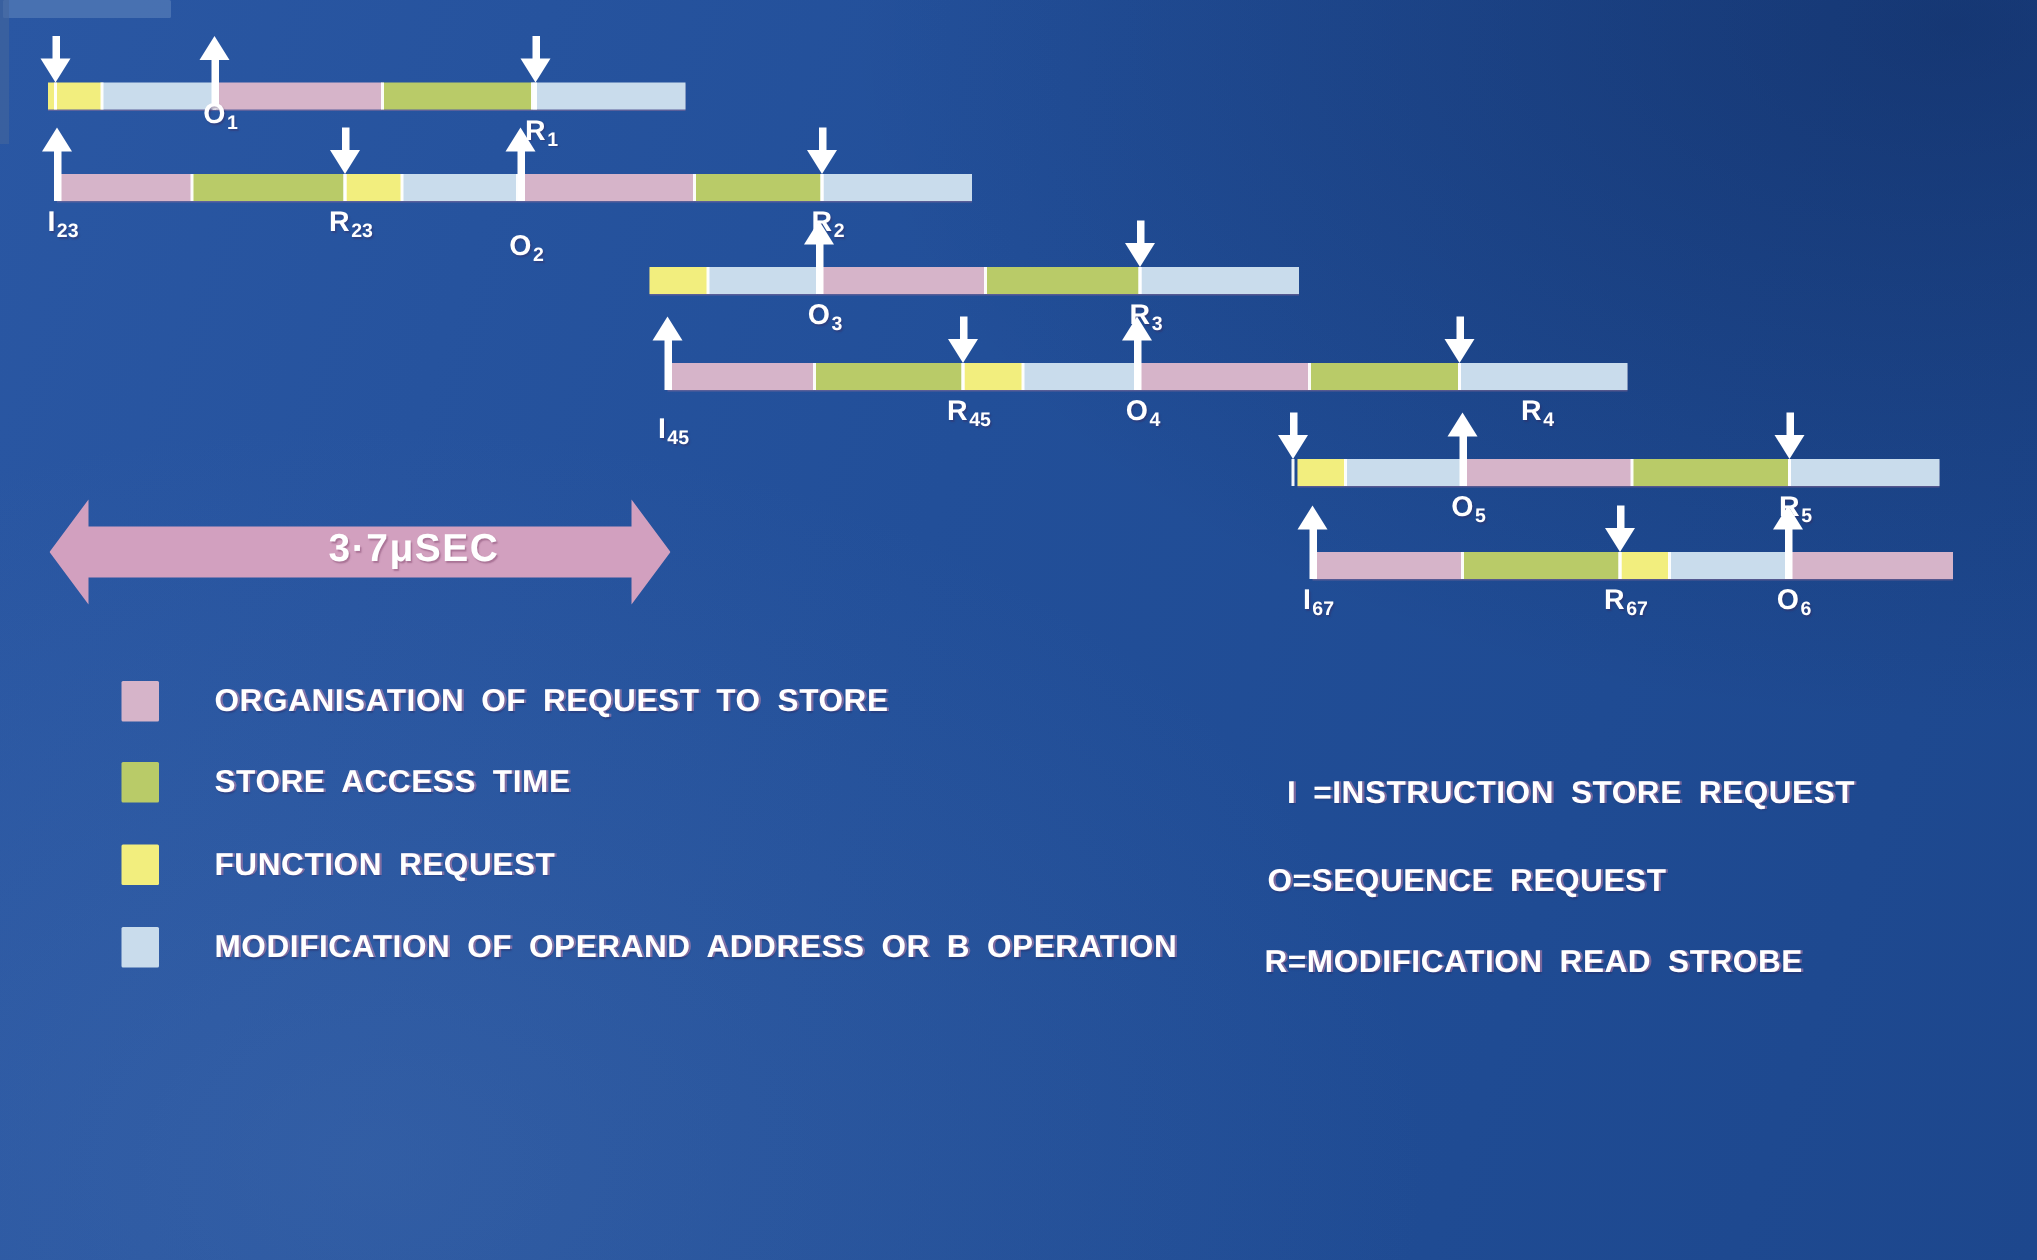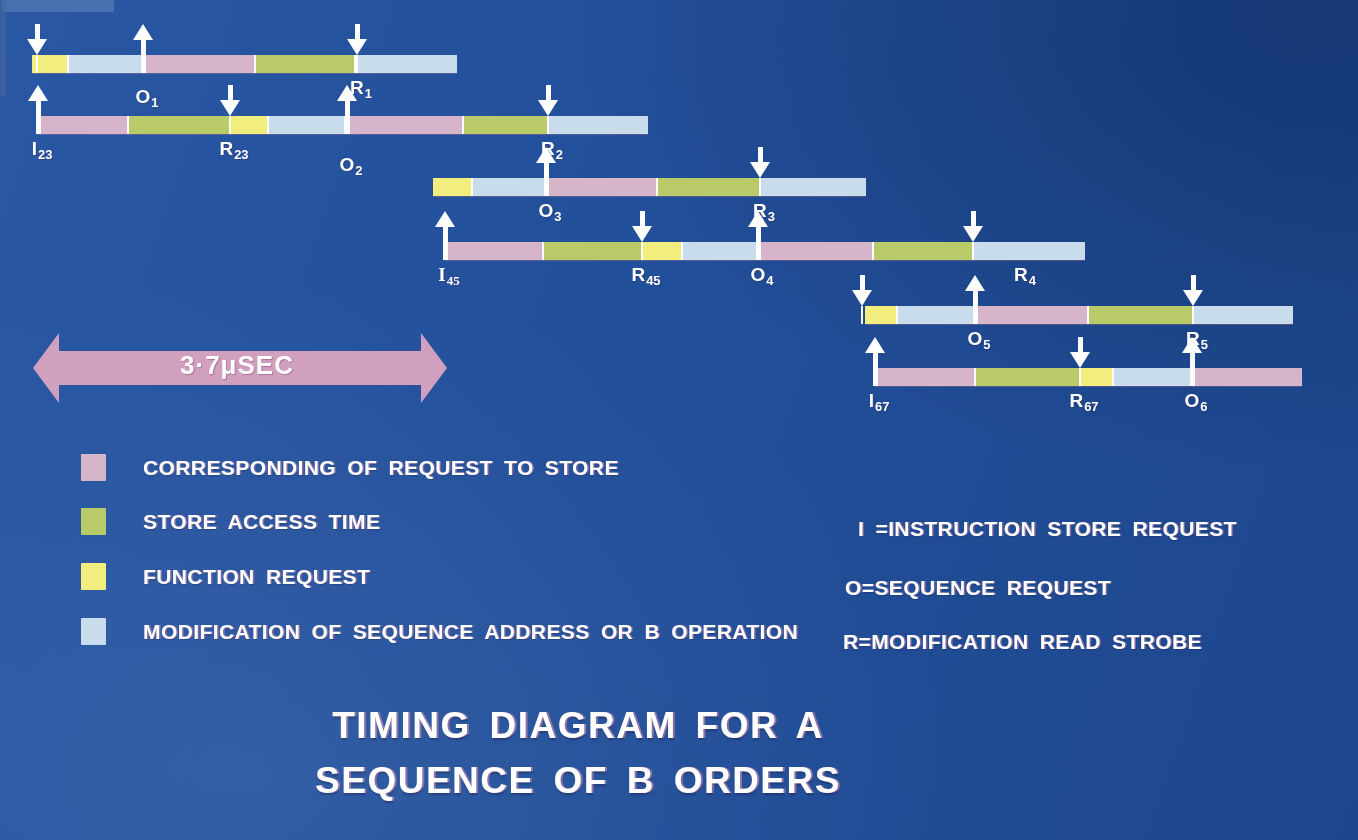--- a/index.html
+++ b/index.html
@@ -38,21 +38,21 @@
   .bar-label .sub{font-size:13px;vertical-align:-4px;letter-spacing:0;}
   .legend-swatch{position:absolute;width:25px;height:27px;border-radius:1px;}
   .legend-label,.key-line{
     position:absolute;color:#ffffff;font-weight:bold;font-size:21px;
     letter-spacing:0.4px;word-spacing:5px;white-space:nowrap;
     text-shadow:1.5px 0 0 rgba(235,150,185,0.45), 1px 1px 1px rgba(40,30,80,0.35);
   }
   .scale-label{
     position:absolute;transform:translateX(-50%);
     color:#ffffff;font-weight:bold;font-size:26px;letter-spacing:1px;
-    text-shadow:1px 1px 1px rgba(120,60,100,0.45);white-space:nowrap;
+    text-shadow:1px 1px 1px rgba(120,60,100,0.45);white-space:nowrap;margin-left:39px;
   }
   .title-wrap{position:absolute;left:178px;top:698px;width:800px;text-align:center;}
   .title-line{
     color:#ffffff;font-weight:bold;font-size:37px;letter-spacing:1.5px;word-spacing:7px;
     line-height:55px;white-space:nowrap;
     text-shadow:2px 0 0 rgba(235,155,190,0.5), 1px 2px 2px rgba(30,25,70,0.4);
   }
 </style>
 </head>
 <body>
@@ -70,21 +70,21 @@
         <div class="divider" style="left: 142px; top: 55px; height: 18px;"></div>
         <div class="seg" style="left: 255px; top: 55px; width: 100px; height: 18px; background: rgb(185, 203, 104);"></div>
         <div class="divider" style="left: 254px; top: 55px; height: 18px;"></div>
         <div class="seg" style="left: 355px; top: 55px; width: 102px; height: 18px; background: rgb(201, 220, 236);"></div>
         <div class="divider" style="left: 354px; top: 55px; height: 18px;"></div>
         <div class="stem" style="left: 35px; top: 24px; height: 16px;"></div>
         <div class="head-down" style="left: 27px; top: 39px;"></div>
         <div class="divider" style="left: 36px; top: 55px; height: 18px;"></div>
         <div class="head-up" style="left: 133px; top: 24px;"></div>
         <div class="stem" style="left: 141px; top: 39px; height: 34px;"></div>
-        <div class="bar-label" style="left: 147px; top: 86px;"><span>O</span><span class="sub">1</span></div>
+        <div class="bar-label" style="left: 147px; top: 66px;"><span>O</span><span class="sub">1</span></div>
         <div class="stem" style="left: 355px; top: 24px; height: 16px;"></div>
         <div class="head-down" style="left: 347px; top: 39px;"></div>
         <div class="divider" style="left: 356px; top: 55px; height: 18px;"></div>
         <div class="bar-label" style="left: 361px; top: 77px;"><span>R</span><span class="sub">1</span></div>
       </div>
       <div style="position: absolute; left: 0px; top: 0px;">
         <div class="seg" style="left: 38px; top: 116px; width: 90px; height: 18px; background: rgb(214, 180, 201);"></div>
         <div class="seg" style="left: 128px; top: 116px; width: 102px; height: 18px; background: rgb(185, 203, 104);"></div>
         <div class="divider" style="left: 127px; top: 116px; height: 18px;"></div>
         <div class="seg" style="left: 230px; top: 116px; width: 38px; height: 18px; background: rgb(242, 238, 126);"></div>
@@ -139,21 +139,21 @@
         <div class="seg" style="left: 682px; top: 242px; width: 76px; height: 18px; background: rgb(201, 220, 236);"></div>
         <div class="divider" style="left: 681px; top: 242px; height: 18px;"></div>
         <div class="seg" style="left: 758px; top: 242px; width: 115px; height: 18px; background: rgb(214, 180, 201);"></div>
         <div class="divider" style="left: 757px; top: 242px; height: 18px;"></div>
         <div class="seg" style="left: 873px; top: 242px; width: 100px; height: 18px; background: rgb(185, 203, 104);"></div>
         <div class="divider" style="left: 872px; top: 242px; height: 18px;"></div>
         <div class="seg" style="left: 973px; top: 242px; width: 112px; height: 18px; background: rgb(201, 220, 236);"></div>
         <div class="divider" style="left: 972px; top: 242px; height: 18px;"></div>
         <div class="head-up" style="left: 435px; top: 211px;"></div>
         <div class="stem" style="left: 443px; top: 226px; height: 34px;"></div>
-        <div class="bar-label" style="left: 449px; top: 264px; font-family: Liberation Serif, serif;"><span>I</span><span class="sub">45</span></div>
+        <div class="bar-label" style="left: 449px; top: 276px;"><span>I</span><span class="sub">45</span></div>
         <div class="stem" style="left: 640px; top: 211px; height: 16px;"></div>
         <div class="head-down" style="left: 632px; top: 226px;"></div>
         <div class="divider" style="left: 641px; top: 242px; height: 18px;"></div>
         <div class="bar-label" style="left: 646px; top: 264px;"><span>R</span><span class="sub">45</span></div>
         <div class="head-up" style="left: 748px; top: 211px;"></div>
         <div class="stem" style="left: 756px; top: 226px; height: 34px;"></div>
         <div class="bar-label" style="left: 762px; top: 264px;"><span>O</span><span class="sub">4</span></div>
         <div class="stem" style="left: 971px; top: 211px; height: 16px;"></div>
         <div class="head-down" style="left: 963px; top: 226px;"></div>
         <div class="divider" style="left: 972px; top: 242px; height: 18px;"></div>
@@ -203,31 +203,27 @@
       </div>
     </div>
 
   <svg id="scale-arrow" style="position: absolute; left: 33px; top: 330px;" xmlns="http://www.w3.org/2000/svg" width="414" height="76">
     <polygon points="0,38 26,3 26,21 388,21 388,3 414,38 388,73 388,55 26,55 26,73" fill="#D2A0BF"></polygon>
   </svg>
   <div class="scale-label" style="left: 237px; top: 350px;">3·7μSEC</div>
 
   <div id="legend">
       <div class="legend-swatch" style="left: 81px; top: 454px; background: rgb(214, 180, 201);"></div>
-      <div class="legend-label" style="left: 143px; top: 456px;">CORRESPONDING OF REQUEST TO STORE</div>
+      <div class="legend-label" style="left: 143px; top: 456px;">ORGANISATION OF REQUEST TO STORE</div>
       <div class="legend-swatch" style="left: 81px; top: 508px; background: rgb(185, 203, 104);"></div>
       <div class="legend-label" style="left: 143px; top: 510px;">STORE ACCESS TIME</div>
       <div class="legend-swatch" style="left: 81px; top: 563px; background: rgb(242, 238, 126);"></div>
       <div class="legend-label" style="left: 143px; top: 565px;">FUNCTION REQUEST</div>
       <div class="legend-swatch" style="left: 81px; top: 618px; background: rgb(201, 220, 236);"></div>
-      <div class="legend-label" style="left: 143px; top: 620px;">MODIFICATION OF SEQUENCE ADDRESS OR B OPERATION</div>
+      <div class="legend-label" style="left: 143px; top: 620px;">MODIFICATION OF OPERAND ADDRESS OR B OPERATION</div>
     </div>
   <div id="key">
       <div class="key-line" style="left: 858px; top: 517px;">I =INSTRUCTION STORE REQUEST</div>
       <div class="key-line" style="left: 845px; top: 576px;">O=SEQUENCE REQUEST</div>
       <div class="key-line" style="left: 843px; top: 630px;">R=MODIFICATION READ STROBE</div>
     </div>
 
-  <div class="title-wrap">
-    <div class="title-line">TIMING DIAGRAM FOR A</div>
-    <div class="title-line">SEQUENCE OF B ORDERS</div>
-  </div>
 </div>
 
 </body></html>

